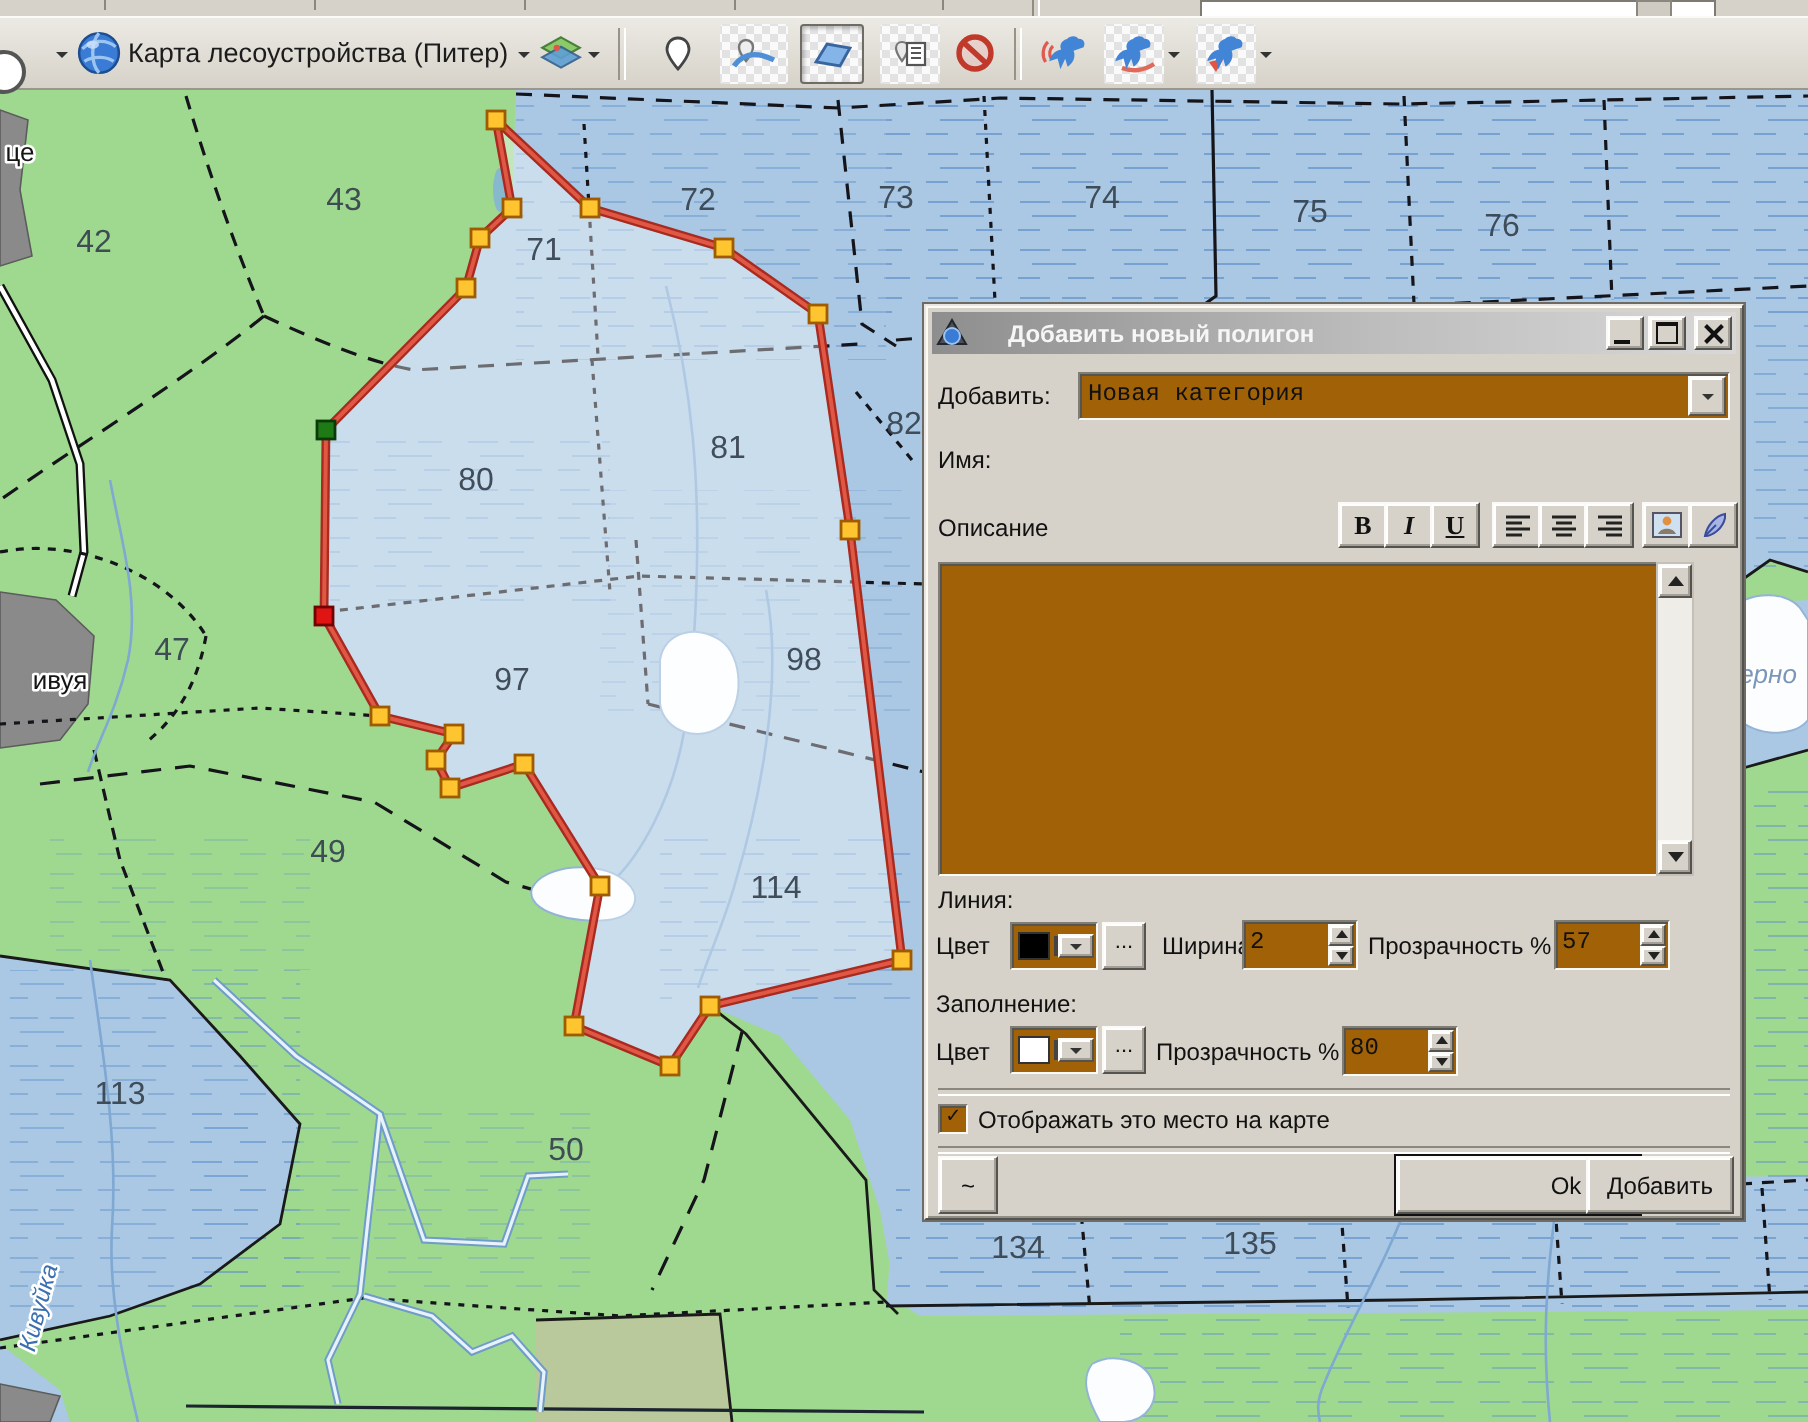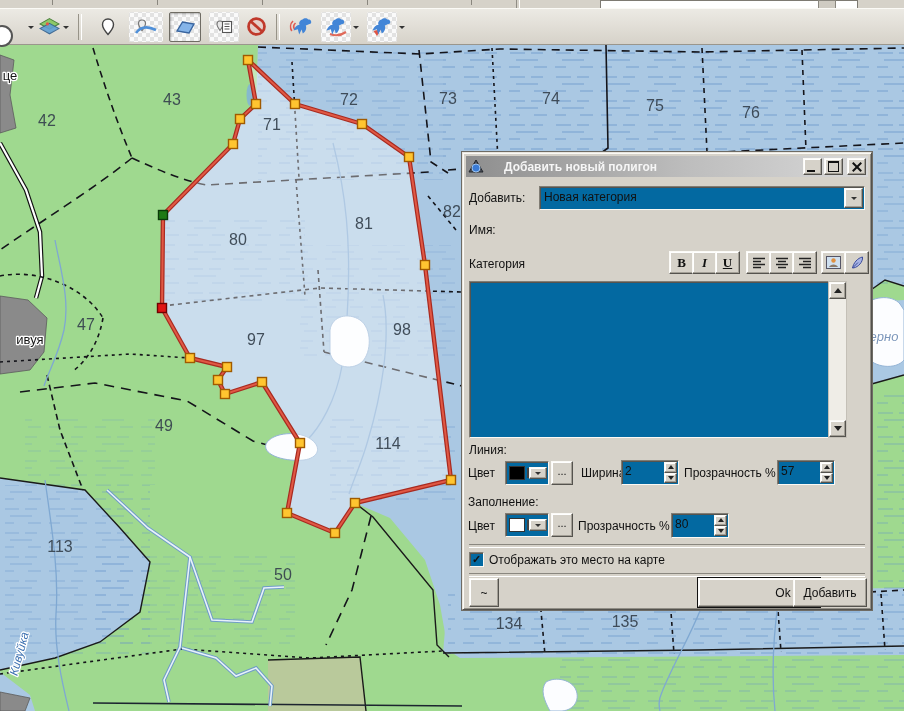--- a/index.html
+++ b/index.html
@@ -33,22 +33,22 @@
   
   #map-svg{position:absolute;left:0;top:43px;z-index:1;}
   .qlabel{font-family:"Liberation Sans",sans-serif;font-size:16px;fill:#36424e;
           text-anchor:middle;dominant-baseline:middle;opacity:.92;}
   .plabel{font-family:"Liberation Sans",sans-serif;text-anchor:middle;dominant-baseline:middle;
           paint-order:stroke;stroke:#ffffff;stroke-width:2.6px;stroke-linejoin:round;}
 
   
   .raised{background:#d6d2c9;border:1px solid;border-color:#fbfaf6 #55534e #55534e #fbfaf6;
           box-shadow:inset -1px -1px 0 #a39f96,inset 1px 1px 0 #ffffff;}
-  .sunken{background:#0369a1;border:1px solid;border-color:#807d75 #fbf9f4 #fbf9f4 #807d75;
-          box-shadow:inset 1px 1px 0 #56544f;}
+  .sunken{background:#a16207;border:1px solid;border-color:#807d75 #fbf9f4 #fbf9f4 #807d75;
+          box-shadow:inset 1px 1px 0 #56544f;font-family:Liberation Mono, monospace;}
 
   
   .dialog{position:absolute;left:462px;top:152px;width:408px;height:456px;z-index:20;
           background:#d6d2c9;border:1px solid;border-color:#e9e6df #54524d #54524d #e9e6df;
           box-shadow:inset 1px 1px 0 #fbfaf6,inset -1px -1px 0 #918e86,0 0 0 1px #6e6b64;}
   .titlebar{position:absolute;left:3px;top:3px;right:3px;height:21px;
             background:linear-gradient(90deg,#8e8e8e,#bdbdbd 55%,#d8d8d8);
             display:flex;align-items:center;padding:0 2px;}
   .title-text{color:#f6f6f6;font-size:12px;font-weight:bold;margin-left:20px;flex:1;white-space:nowrap;overflow:hidden;}
   .win-btn{width:17px;height:15px;margin-left:2px;display:flex;align-items:center;justify-content:center;position:relative;}
@@ -106,20 +106,29 @@
   <span class="tick" style="left:367px"></span>
   <span class="tick" style="left:471px"></span>
   <span class="mini-sep" style="left:516px"></span>
   <div class="mini-field" style="left:600px;width:256px"></div>
   <div class="mini-btn" style="left:818px"></div>
 </div>
 
 <div class="toolbar">
   <span class="half-circle"></span>
   <div class="tb-item" style="margin-left:26px">
+    <span class="dd-arrow"></span>
+  </div>
+  <div class="tb-item">
+    <svg width="23" height="23" viewBox="0 0 22 22">
+      <circle cx="11" cy="11" r="9.5" fill="#3a7bd5" stroke="#1d4e91" stroke-width="1.2"></circle>
+      <path d="M3 9 C7 5 14 4 19 8 M4 15 C9 12 15 13 18 15 M11 1.5 C7 6 7 16 11 20.5" stroke="#9cc4f0" stroke-width="1.6" fill="none"></path>
+      <ellipse cx="8" cy="7" rx="3" ry="2" fill="#cfe4fb" opacity=".8"></ellipse>
+    </svg>
+    <span class="tb-text">Карта лесоустройства (Питер)</span>
     <span class="dd-arrow"></span>
   </div>
   <div class="tb-item">
     <svg width="23" height="19" viewBox="0 0 22 18">
       <polygon points="11,1.5 20,6.5 11,11.5 2,6.5" fill="#8cc968" stroke="#49803a" stroke-width="1"></polygon>
       <polygon points="11,6 20,11 11,16 2,11" fill="#5e9fd4" stroke="#33618f" stroke-width="1" opacity=".9"></polygon>
       <circle cx="9" cy="6.5" r="1.5" fill="#e2564a"></circle>
     </svg>
     <span class="dd-arrow"></span>
   </div>
@@ -372,21 +381,21 @@
   <span class="dlg-label" style="left:6px;top:38px">Добавить:</span>
   <div class="combo sunken" style="left:76px;top:33px;width:324px;height:22px">
     <div class="val field-text">Новая категория</div>
     <div class="combo-btn raised">
         <span class="dd-arrow"></span>
       </div>
   </div>
 
   <span class="dlg-label" style="left:6px;top:70px">Имя:</span>
 
-  <span class="dlg-label" style="left:6px;top:104px">Категория</span>
+  <span class="dlg-label" style="left:6px;top:104px">Описание</span>
   <div class="fmt-btn raised fmt-b" style="left:206px;top:98px">B</div>
   <div class="fmt-btn raised fmt-i" style="left:229px;top:98px">I</div>
   <div class="fmt-btn raised fmt-u" style="left:252px;top:98px">U</div>
   <div class="fmt-btn raised" style="left:283px;top:98px">
     <svg width="14" height="12" viewBox="0 0 14 12">
       <path d="M1 1.5 h12 M1 4.5 h8 M1 7.5 h12 M1 10.5 h8" stroke="#222" stroke-width="1.4"></path>
       </svg>
   </div>
   <div class="fmt-btn raised" style="left:306px;top:98px">
     <svg width="14" height="12" viewBox="0 0 14 12">

